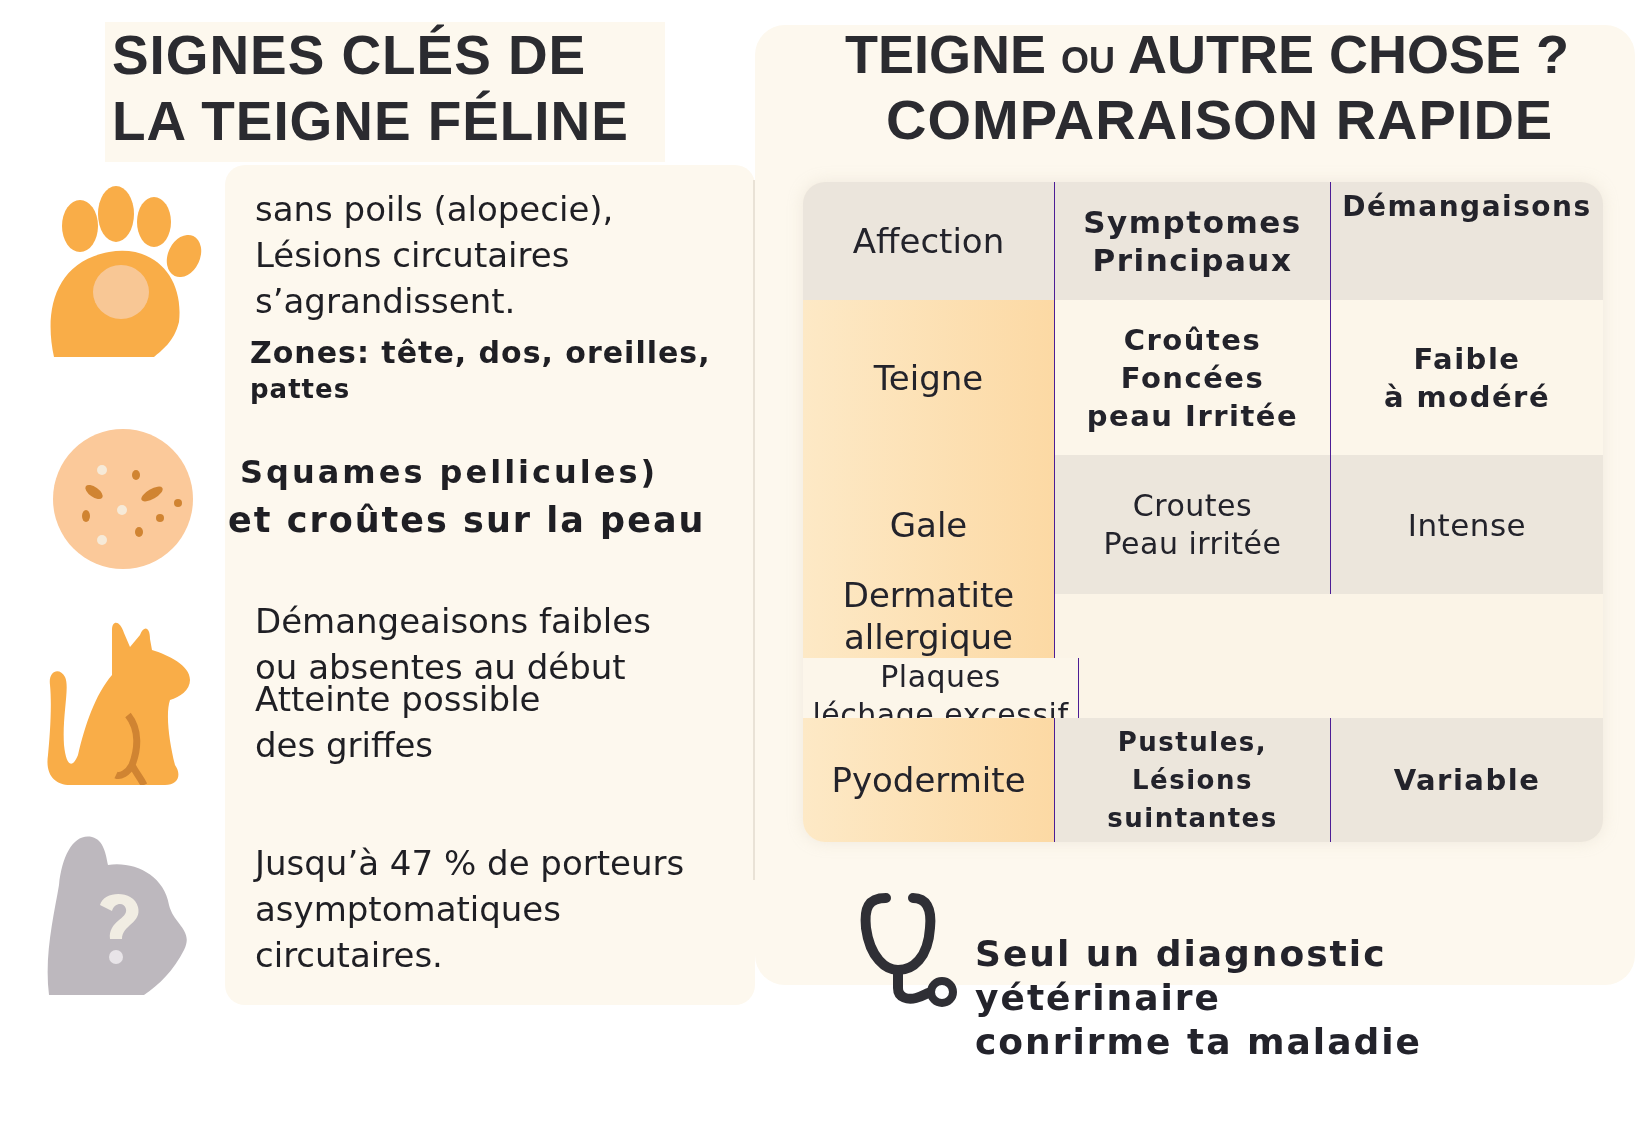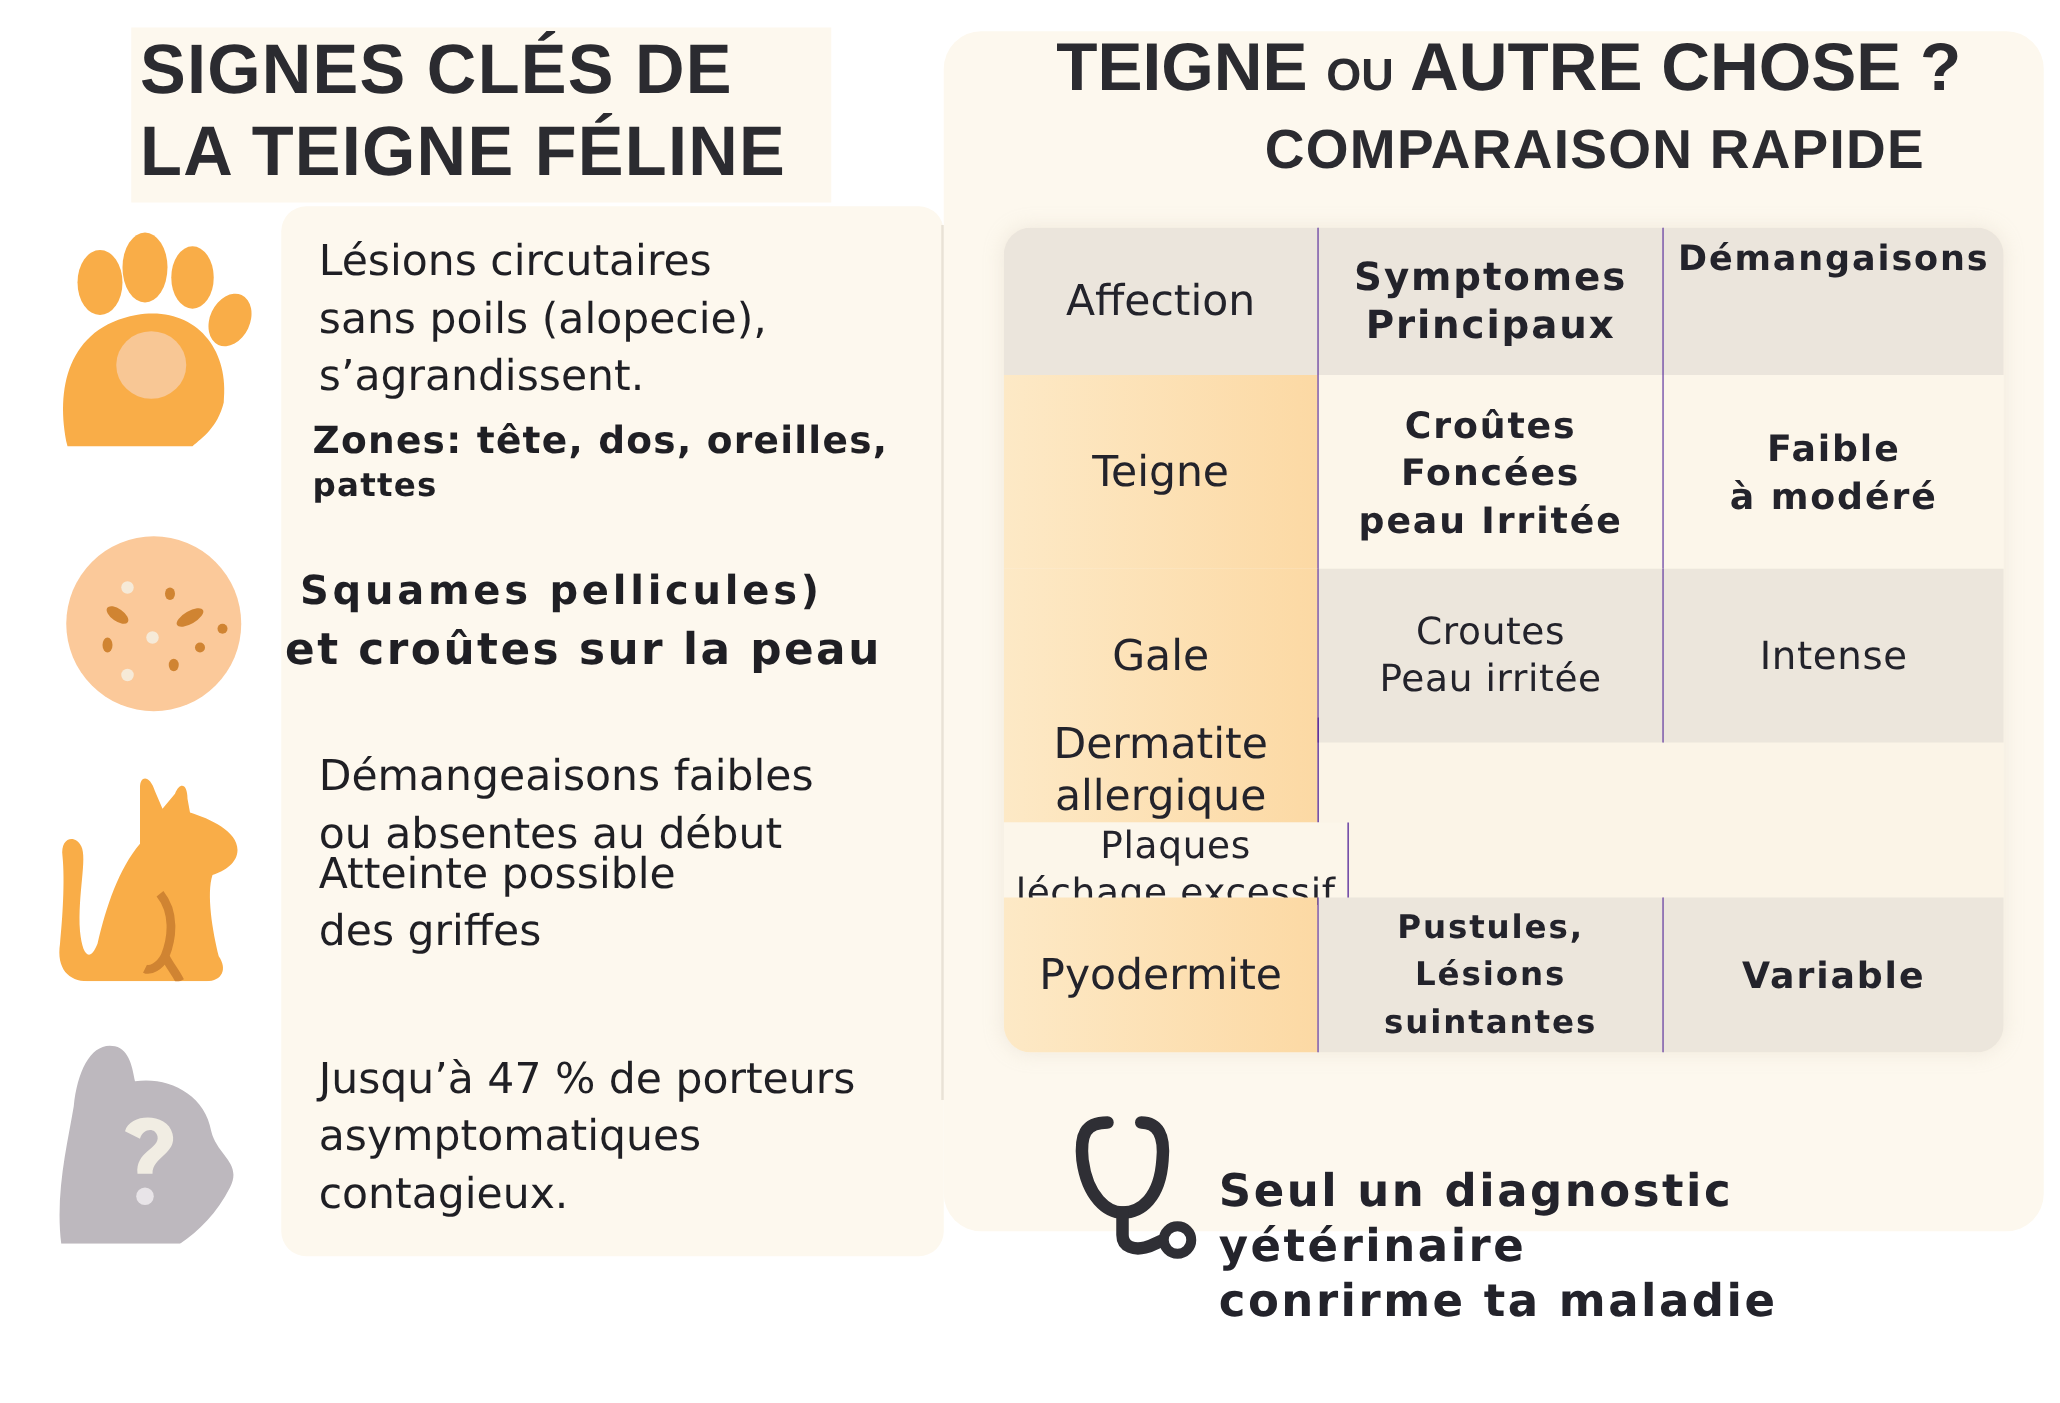--- a/index.html
+++ b/index.html
@@ -29,25 +29,24 @@
       font-size: 56px; line-height: 66px; letter-spacing: 1px; color: #2b2b30;
       transform: scaleX(0.98); transform-origin: left;
     }
     .title-right-1 {
       position: absolute; left: 845px; top: 22px; width: 760px;
       font-family: "Liberation Sans", sans-serif; font-weight: bold;
       font-size: 54px; line-height: 64px; color: #2b2b30; white-space: nowrap;
     }
     .title-right-1 .small { font-size: 36px; }
     .title-right-2 {
-      position: absolute; left: 940px; top: 92px; width: 600px;
+      position: absolute; left: 886px; top: 92px; width: 600px;
       font-family: "Liberation Sans", sans-serif; font-weight: bold;
-      font-size: 44px; line-height: 56px; color: #2b2b30; letter-spacing: 1px;
+      font-size: 56px; line-height: 56px; color: #2b2b30; letter-spacing: 1px;
       white-space: nowrap;
-      text-align: right;
     }
 
     .icon { position: absolute; }
     .txt { position: absolute; color: #1f1f24; white-space: nowrap; }
     .t-sans { font-family: "DejaVu Sans", sans-serif; font-size: 34px; line-height: 46px; }
 
     
     .table {
       position: absolute; left: 803px; top: 182px; width: 800px; height: 660px;
       border-radius: 22px; overflow: hidden; background: #fbf4e7;
@@ -100,22 +99,22 @@
   <svg width="165" height="185" viewBox="0 0 165 185">
     <ellipse cx="36" cy="44" rx="18" ry="26" fill="#f9ad48"></ellipse>
     <ellipse cx="72" cy="32" rx="18" ry="28" fill="#f9ad48"></ellipse>
     <ellipse cx="110" cy="40" rx="17" ry="25" fill="#f9ad48"></ellipse>
     <ellipse cx="140" cy="74" rx="16" ry="22" transform="rotate(25 140 74)" fill="#f9ad48"></ellipse>
     <path d="M10 175 C 0 130, 10 80, 65 70 C 110 62, 140 95, 135 140 C 130 160, 118 168, 110 175 Z" fill="#f9ad48"></path>
     <ellipse cx="77" cy="110" rx="28" ry="27" fill="#f8c795"></ellipse>
   </svg>
 </div>
 <div class="txt t-sans" style="left:255px; top:186px;">
+  <div>sans poils (alopecie),</div>
   <div>Lésions circutaires</div>
-  <div>sans poils (alopecie),</div>
   <div>s’agrandissent.</div>
 </div>
 <div class="txt" style="left:250px; top:334px; font-family:'DejaVu Sans',sans-serif; font-size:30px; letter-spacing:1px; font-weight:bold; line-height:38px;">Zones: tête, dos, oreilles,</div>
 <div class="txt" style="left:250px; top:372px; font-family:'DejaVu Sans',sans-serif; font-size:26px; letter-spacing:1px; font-weight:bold; line-height:34px;">pattes</div>
 
 <div class="icon" style="left:52px; top:428px; width:142px; height:142px;">
   <svg width="142" height="142" viewBox="0 0 142 142">
     <circle cx="71" cy="71" r="70" fill="#fbc99a"></circle>
     <circle cx="50" cy="42" r="5" fill="#f6ead8"></circle>
     <circle cx="70" cy="82" r="5" fill="#f6ead8"></circle>
@@ -150,21 +149,21 @@
 <div class="icon" style="left:34px; top:835px; width:160px; height:160px;">
   <svg width="160" height="160" viewBox="0 0 160 160">
     <path d="M15 160 C 10 120, 20 80, 25 50 C 28 20, 40 -2, 58 2 C 70 5, 72 20, 74 30 C 100 26, 130 40, 135 70 C 140 90, 160 95, 150 115 C 140 135, 125 150, 110 160 Z" fill="#bdb8be"></path>
     <path d="M66 70 C 70 55, 100 55, 104 72 C 108 88, 88 90, 88 104 L 76 104 C 74 86, 94 84, 92 74 C 90 66, 80 68, 78 76 Z" fill="#f1ede3"></path>
     <circle cx="82" cy="122" r="7" fill="#e8e4e8"></circle>
   </svg>
 </div>
 <div class="txt t-sans" style="left:255px; top:840px;">
   <div>Jusqu’à 47 % de porteurs</div>
   <div>asymptomatiques</div>
-  <div>contagieux.</div>
+  <div>circutaires.</div>
 </div>
 
 <div class="table">
   <div class="trow row-head" style="top:0; height:118px;">
     <div class="tcell c1" style="font-size:34px;">Affection</div>
     <div class="tcell c2" style="font-size:31px;">Symptomes
 Principaux</div>
     <div class="tcell c3 head-top" style="font-size:28px;">Démangaisons</div>
   </div>
   <div class="trow row-light" style="top:118px; height:155px;">

